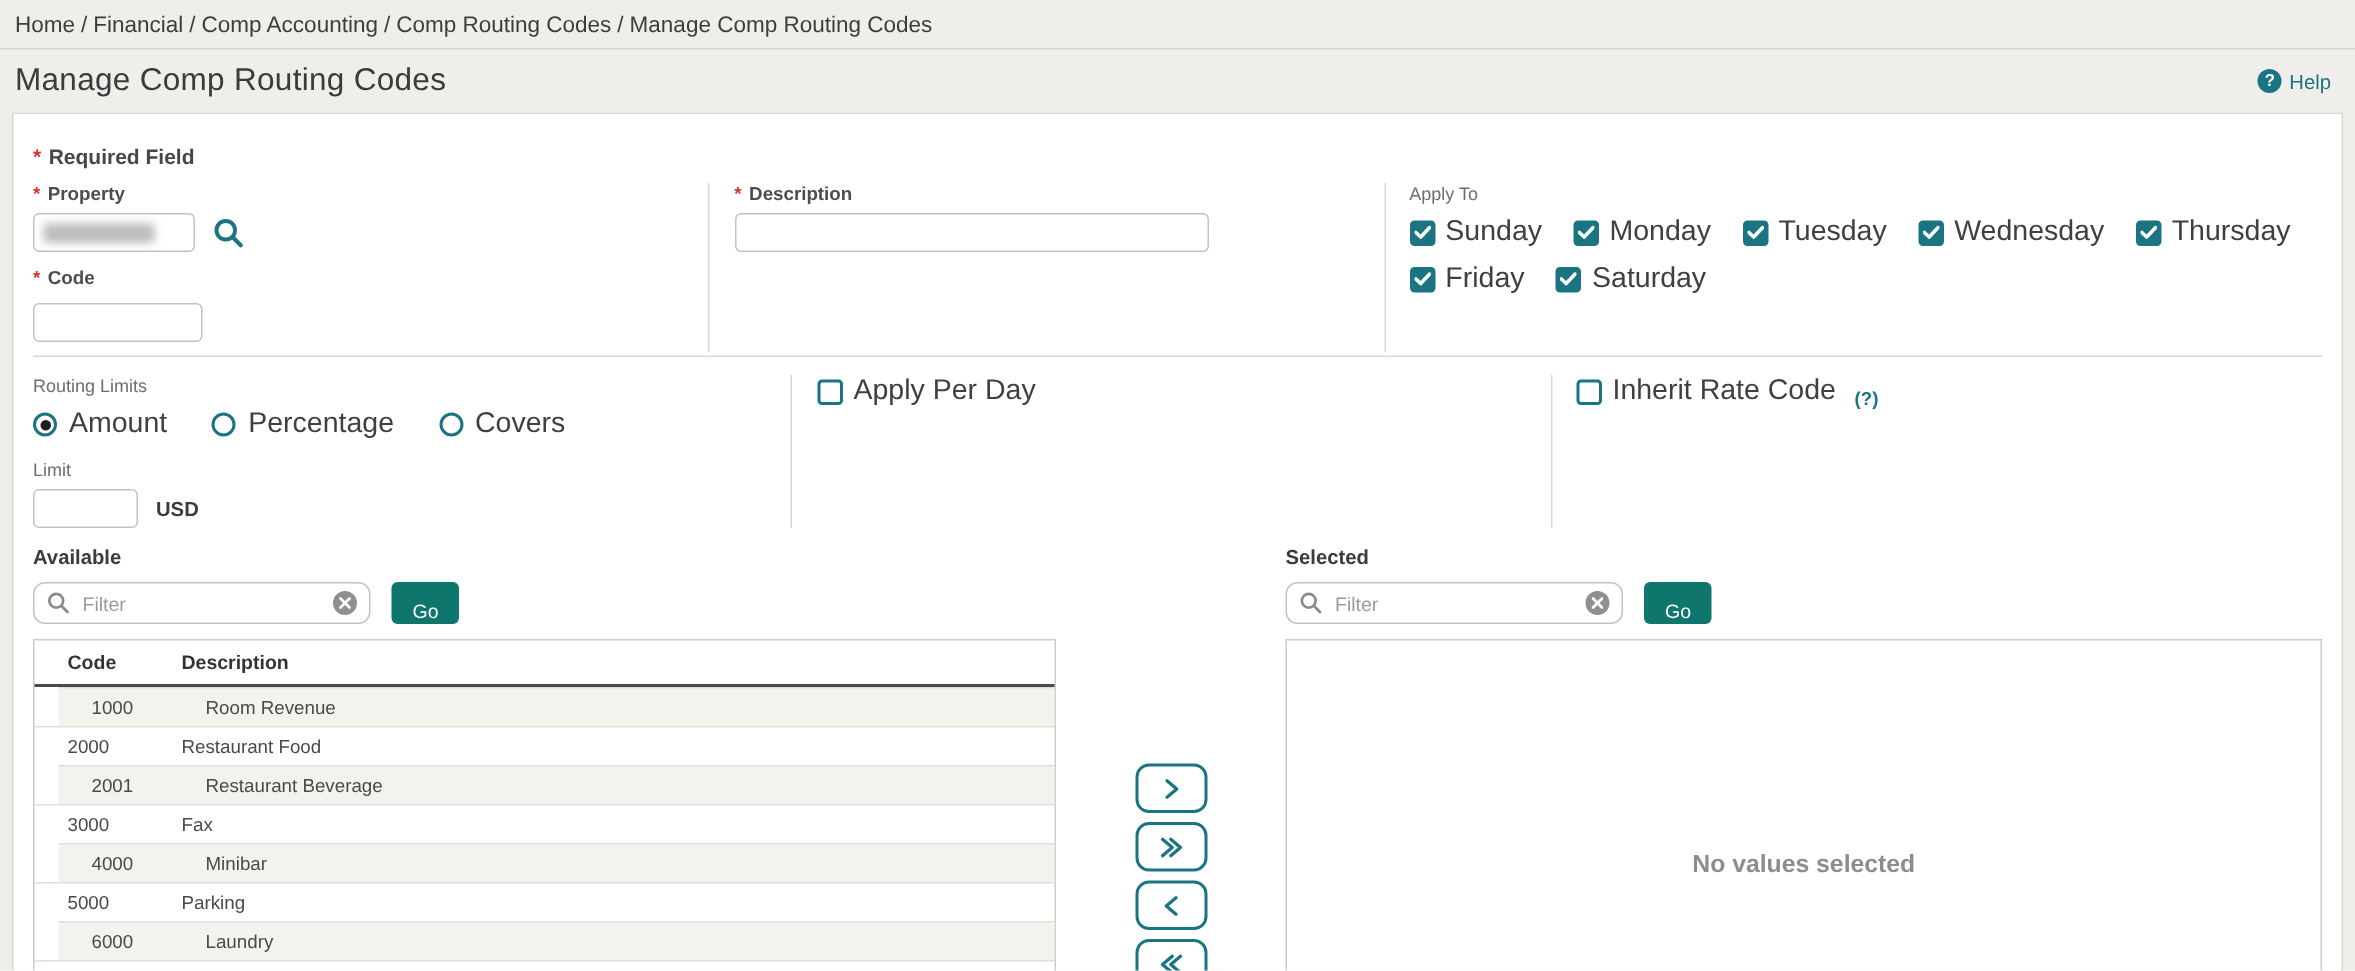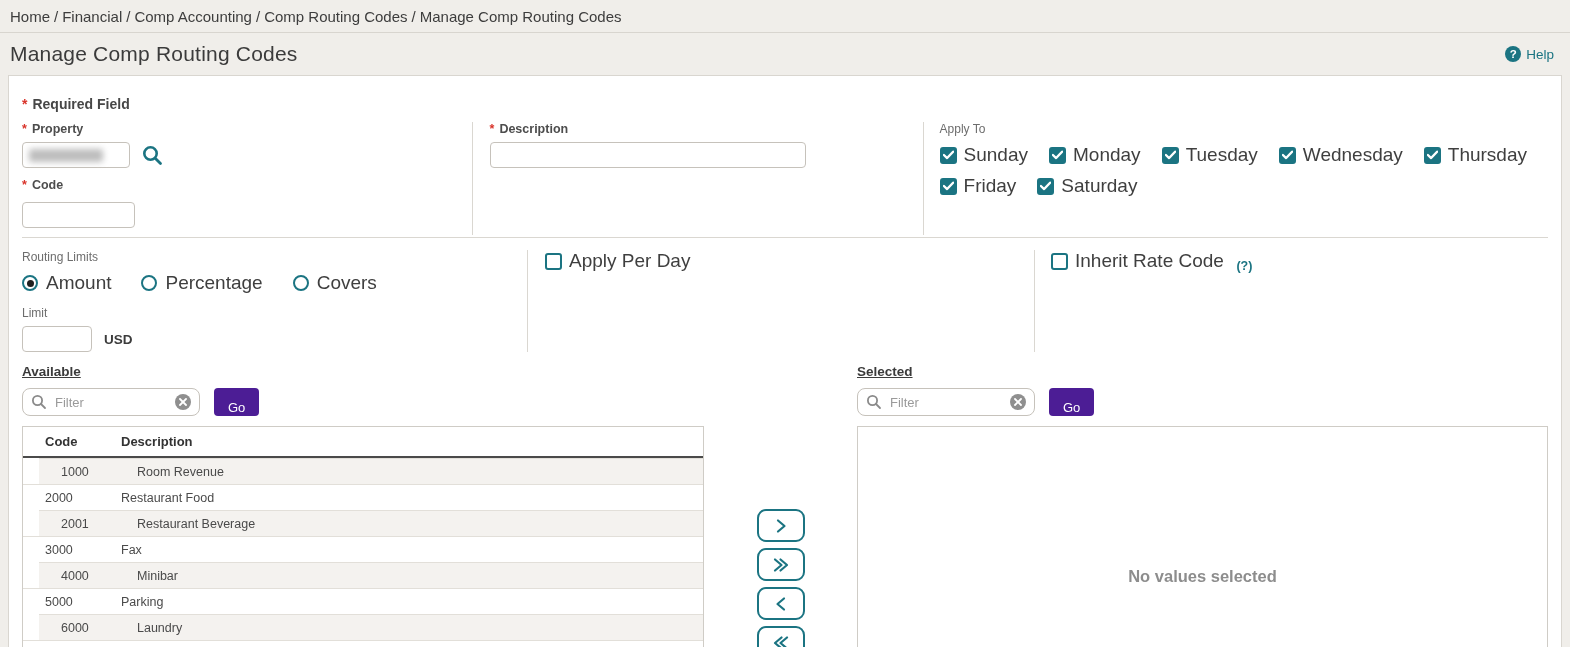--- a/index.html
+++ b/index.html
@@ -84,37 +84,37 @@
   .radio .dot { display:none; width:7px; height:7px; border-radius:50%; background:#1f1f1f; }
   .radio.on .dot { display:block; }
   .radio-item { display:inline-flex; align-items:center; gap:8px; margin-right:30px; }
   .hint { color:#1b7482; font-weight:bold; font-size:12.5px; margin-left:8px; }
   
   .lists { display:flex; margin-top:12px; }
   .list-left { width:683px; }
   .list-mid { width:152px; display:flex; flex-direction:column; align-items:center;
               gap:6px; padding-top:145px; }
   .list-right { flex:1; }
-  .list-title { font-size:13.5px; font-weight:bold; color:#3b3b3b;text-decoration:underline; }
+  .list-title { font-size:13.5px; font-weight:bold; color:#3b3b3b; }
   .toolbar { display:flex; align-items:center; margin-top:9px; }
-  .filter-box { position:relative; width:178px; }
+  .filter-box { position:relative; width:225px; }
   .filter-input {
     width:100%; height:28px; border:1px solid #c6c2bb; border-radius:8px;
     padding:0 32px 0 32px; font-family:"Liberation Sans", sans-serif;
     font-size:13px; color:#3c3c3c; outline:none;
   }
   .filter-input::placeholder { color:#9a9a9a; }
   .filter-glyph { position:absolute; left:9px; top:6px; }
   .clear-btn {
     position:absolute; right:9px; top:6px; width:16px; height:16px; border:none;
     border-radius:50%; background:#8f8f8f; color:#fff; cursor:pointer;
     display:flex; align-items:center; justify-content:center; padding:0;
   }
   .go-btn {
-    margin-left:14px; height:28px; padding:12px 14px; background:#4c1d95; color:#fff;
+    margin-left:14px; height:28px; padding:12px 14px; background:#0f766e; color:#fff;
     border:none; border-radius:4px; font-family:"Liberation Sans", sans-serif;
     font-size:13px; cursor:pointer;
   }
   
   .avail-table { margin-top:10px; width:682px; border:1px solid #cfccc6; background:#fff; }
   .thead { display:flex; align-items:center; height:31px; border-bottom:2px solid #4a4a4a;
            font-size:13px; font-weight:bold; color:#333; }
   .trow { display:flex; align-items:center; height:26px; font-size:12.5px; color:#4a4a4a;
           border-top:1px solid #e2dfd9; cursor:pointer; }
   .trow:first-of-type { border-top:none; }

